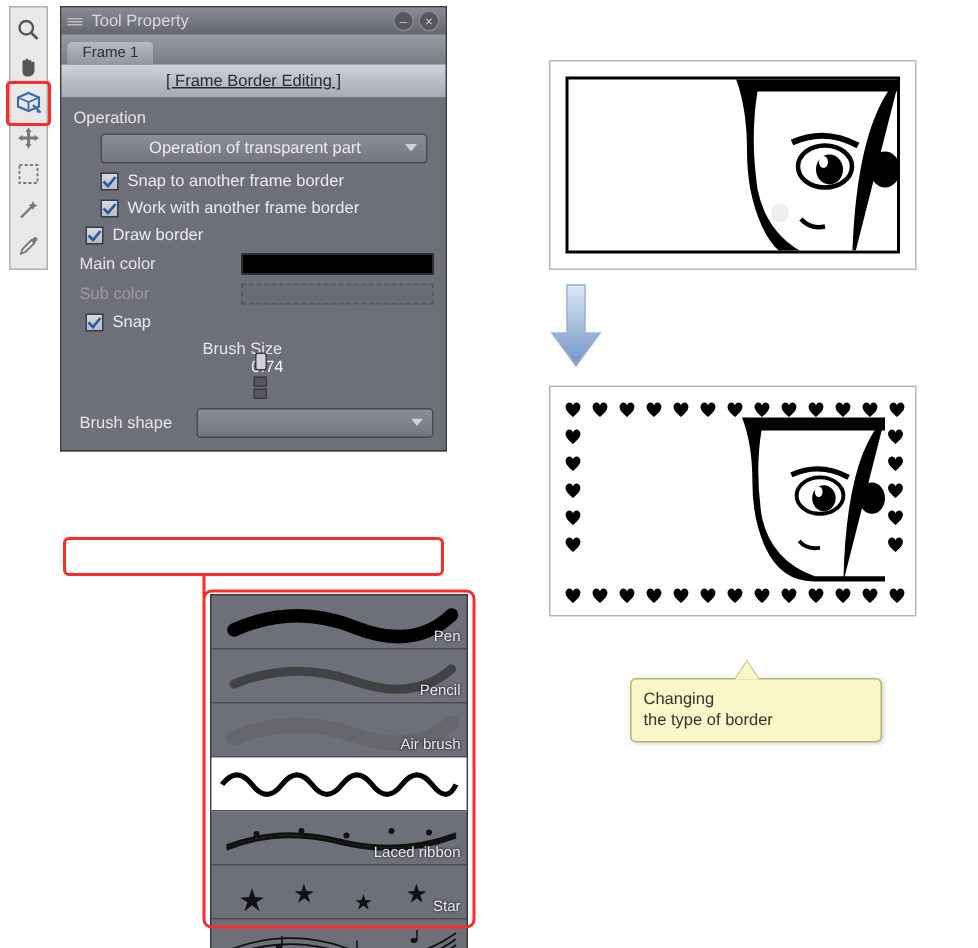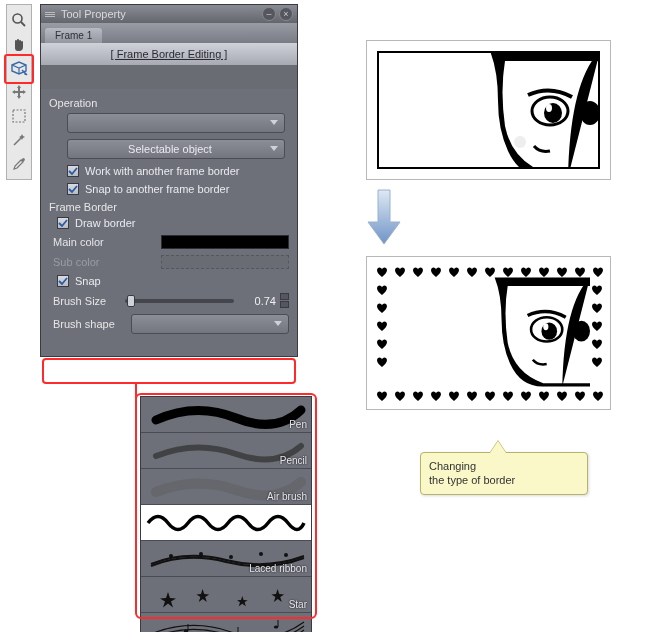--- a/index.html
+++ b/index.html
@@ -17,34 +17,34 @@
   .panel-header .grip { width: 10px; margin-right: 6px; display: flex; flex-direction: column; gap: 1px; }
   .panel-header .grip span { height: 1px; background: #bbb; }
   .panel-header .title { flex: 1; }
   .panel-header .hbtn { width: 14px; height: 14px; border: 1px solid #888; border-radius: 50%; margin-left: 3px; background: #55565f; display: flex; align-items: center; justify-content: center; color: #ccc; font-size: 9px; }
 
   .tab-row { height: 20px; background: linear-gradient(#9a9ca5,#7a7c85); display: flex; align-items: flex-end; padding-left: 4px; }
   .tab { padding: 2px 10px; background: linear-gradient(#b8bac3,#9496a0); color: #2f3036; border-top-left-radius: 3px; border-top-right-radius: 3px; font-size: 10px; }
 
   .subtitle-row { height: 22px; background: linear-gradient(#d0d2da,#a8aab3); display: flex; align-items: center; justify-content: center; color: #2a2b31; font-size: 11px; text-decoration: underline; }
 
-  .panel-body { background: #6e7079; padding: 6px 8px 22px; margin-top: 24px; }
+  .panel-body { background: #6e7079; padding: 6px 8px 8px; }
   .section-label { color: #e6e6e6; font-size: 11px; margin: 2px 0 4px; }
   .dropdown { height: 20px; background: linear-gradient(#8b8d97,#73757f); border: 1px solid #4b4c54; border-radius: 3px; margin: 0 4px 6px 18px; display: flex; align-items: center; padding: 0 6px; color: #eaeaf0; font-size: 11px; position: relative; }
   .dropdown .dd-arrow { position: absolute; right: 6px; top: 6px; }
   .dropdown.center { justify-content: center; padding-right: 18px; }
   .check-row { display: flex; align-items: center; margin: 2px 0 6px 18px; color: #eaeaf0; font-size: 11px; }
   .check { width: 12px; height: 12px; border: 1px solid #3a3b42; background: linear-gradient(#d9dbe3,#b9bbc4); margin-right: 6px; display: flex; align-items: center; justify-content: center; }
   .check svg { display: block; }
   .color-row { display: flex; align-items: center; margin: 2px 0 6px 4px; gap: 36px; }
   .color-row .cl-label { width: 72px; color: #e4e4ea; }
   .color-row .swatch { flex: 1; height: 14px; border: 1px solid #2c2d33; }
   .sub-color .cl-label { color: #9a9ba4; }
   .sub-color .swatch { background: #6a6c74; border: 1px dashed #55565f; }
-  .brush-size-row { display: flex; align-items: center; margin: 2px 0 6px 4px; }
+  .brush-size-row { display: flex; align-items: center; margin: 2px 0 6px 4px; flex-direction: column; }
   .brush-size-row .bs-label { width: 72px; }
   .brush-size-row .slider { flex: 1; height: 4px; background: #44454d; border-radius: 2px; position: relative; margin-right: 6px; }
   .brush-size-row .slider .thumb { position: absolute; left: 2px; top: -4px; width: 8px; height: 12px; background: #d0d2da; border: 1px solid #3a3b42; border-radius: 2px; }
   .brush-size-row .val { width: 36px; text-align: right; color: #f0f0f4; }
   .brush-size-row .minibtns { display: flex; flex-direction: column; margin-left: 4px; gap: 1px; }
   .brush-size-row .minibtns span { width: 9px; height: 7px; background: #55565f; border: 1px solid #3a3b42; }
 
   .brush-shape-row { display: flex; align-items: center; margin: 4px 0 0 4px; }
   .brush-shape-row .bs-label { width: 78px; }
   .brush-shape-row .dd { flex: 1; height: 20px; background: linear-gradient(#8b8d97,#73757f); border: 1px solid #4b4c54; border-radius: 3px; display: flex; align-items: center; padding-left: 6px; position: relative; }
@@ -134,48 +134,42 @@
     <div class="hbtn">–</div>
     <div class="hbtn">×</div>
   </div>
   <div class="tab-row">
     <div class="tab">Frame 1</div>
   </div>
   <div class="subtitle-row">[ Frame Border Editing ]</div>
   <div class="panel-body">
     <div class="section-label">Operation</div>
     <div class="dropdown center">
-      <svg class="dd-arrow" width="8" height="6">
-          <path d="M0 0 L8 0 L4 5 Z" fill="#d0d0d6"></path>
-        </svg>
-    </div>
-    <div class="dropdown center">
-      <span>Selectable object</span>
+      <span>Operation of transparent part</span>
       <svg class="dd-arrow" width="8" height="6">
           <path d="M0 0 L8 0 L4 5 Z" fill="#d0d0d6"></path>
         </svg>
     </div>
     <div class="check-row">
       <div class="check">
           <svg width="10" height="10">
             <path d="M1 5 L4 8 L9 2" stroke="#2a5aa0" stroke-width="1.8" fill="none"></path>
           </svg>
         </div>
-      <span>Work with another frame border</span>
+      <span>Snap to another frame border</span>
     </div>
     <div class="check-row">
       <div class="check">
           <svg width="10" height="10">
             <path d="M1 5 L4 8 L9 2" stroke="#2a5aa0" stroke-width="1.8" fill="none"></path>
           </svg>
         </div>
-      <span>Snap to another frame border</span>
-    </div>
-
-    <div class="section-label">Frame Border</div>
+      <span>Work with another frame border</span>
+    </div>
+
     <div class="check-row" style="margin-left:8px">
       <div class="check">
           <svg width="10" height="10">
             <path d="M1 5 L4 8 L9 2" stroke="#2a5aa0" stroke-width="1.8" fill="none"></path>
           </svg>
         </div>
       <span>Draw border</span>
     </div>
     <div class="color-row">
       <div class="cl-label">Main color</div>

